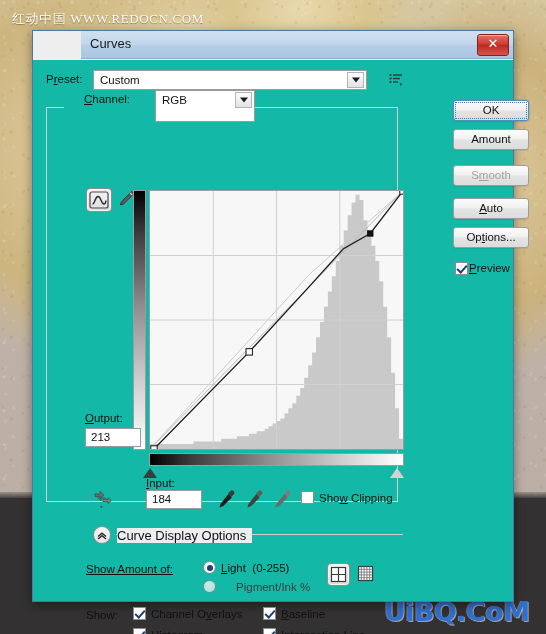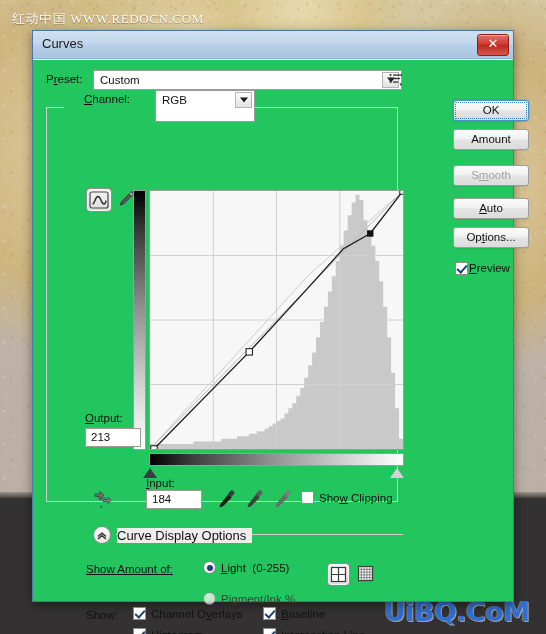--- a/index.html
+++ b/index.html
@@ -99,20 +99,21 @@
     box-shadow: 0 3px 10px rgba(0,0,0,.42);
     box-sizing: border-box;
   }
 
   .titlebar {
     height: 28px;
     background: linear-gradient(to bottom, #cfe0f0 0%, #c2d6ec 48%, #b7cfe8 52%, #a9c5e2 100%);
     border-bottom: 1px solid #8fb0d0;
     position: relative;
     box-sizing: border-box;
+    margin-left: 48px;
   }
   .title-text {
     position: absolute;
     left: 9px; top: 5px;
     font-size: 13px;
     color: #1a1a1a;
     font-family: "Liberation Sans", sans-serif;
   }
   .close-btn {
     position: absolute;
@@ -132,39 +133,39 @@
     font-weight: bold;
     text-align: center;
     line-height: 18px;
     font-family: "DejaVu Sans", sans-serif;
   }
 
   .body-area {
     position: absolute;
     left: 0; top: 29px;
     right: 0; bottom: 0;
-    background: #22c55e;
+    background: #14b8a6;
     padding-left: 40px;
   }
 
   
   .preset-row {
     position: absolute;
     left: 13px; top: 10px;
     width: 368px; height: 20px;
   }
   .preset-label {
     position: absolute; left: 0; top: 3px;
     font-size: 11.5px; color: #111;
   }
   .preset-label u { text-decoration: underline; }
   .preset-combo {
     position: absolute;
     left: 47px; top: 0;
-    width: 309px; height: 20px;
+    width: 274px; height: 20px;
     background: #fff;
     border: 1px solid #9a9a9a;
     box-sizing: border-box;
     cursor: pointer;
   }
   .preset-combo .val {
     position: absolute; left: 6px; top: 3px;
     font-size: 11.5px; color: #111;
   }
   .preset-combo .arrow {
@@ -422,21 +423,21 @@
     border: 1px solid #8e8e8e;
     background: linear-gradient(to bottom,#fafafa,#e6e6e6);
     box-sizing: border-box;
     cursor: pointer;
   }
   .cdo-title { position: absolute; left: 84px; top: 468px; font-size: 13px; color:#111; background:#eee; padding-right:6px; }
   .cdo-rule { position: absolute; left: 83px; top: 474px; width: 287px; height: 1px; background: #cfcfcf; }
 
   .sa-label { position: absolute; left: 53px; top: 503px; font-size: 11.5px; color:#111;text-decoration:underline; }
   .radio-light  { position: absolute; left: 170px; top: 501px; display:flex; align-items:center; gap:5px; cursor:pointer; }
-  .radio-pigment{ position: absolute; left: 170px; top: 532px; display:flex; align-items:center; gap:5px; cursor:pointer;text-align:right; }
+  .radio-pigment{ position: absolute; left: 170px; top: 520px; display:flex; align-items:center; gap:20px; cursor:pointer;text-align:right; }
   .radio-pigment .cb-label { color: #3d3d3d; }
 
   .grid-btn {
     position: absolute; top: 503px;
     width: 23px; height: 23px;
     box-sizing: border-box;
     cursor: pointer;
   }
   #grid-simple {
     left: 294px;

